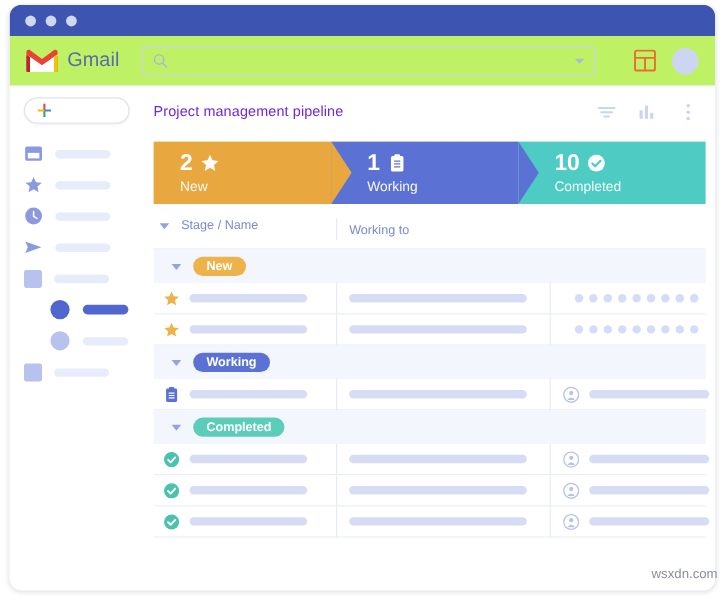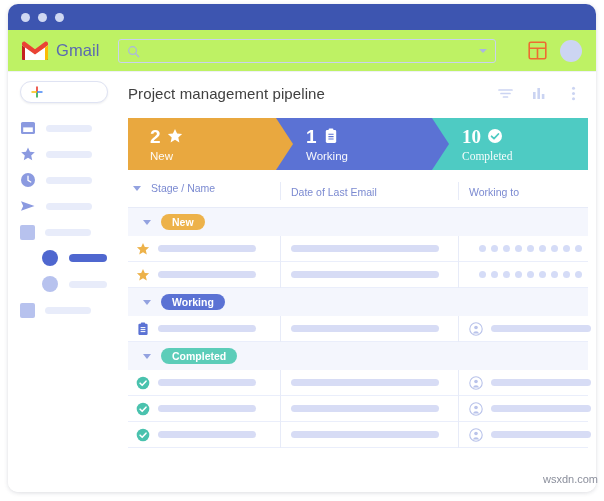--- a/index.html
+++ b/index.html
@@ -144,22 +144,22 @@
     padding: 0 0 0 0;
     min-width: 0;
   }
   .main-head {
     display: flex;
     align-items: center;
     height: 42px;
     padding: 0 14px 0 8px;
   }
   .board-title {
-    font-size: 15px;
-    color: #404040;
+    font-size: 12px;
+    color: #6d28d9;
     letter-spacing: .1px;
   }
   .main-tools { margin-left: auto; display: flex; align-items: center; gap: 17px; }
   .tool-ic { width: 17px; height: 17px; color: #cbd4f2; }
   .tool-ic svg { display: block; }
 
   
   .pipeline {
     margin: 4px 8px 0 8px;
     display: flex;
@@ -169,21 +169,21 @@
     position: relative;
     flex: 1;
     display: flex;
     flex-direction: column;
     justify-content: center;
     padding-left: 22px;
     color: #fff;
   }
   .stage.s1 { background: #e9a83f; }
   .stage.s2 { background: #5b72d4; padding-left: 30px; }
-  .stage.s3 { background: #4ecbc3; padding-left: 30px; font-family: Liberation Serif, serif; }
+  .stage.s3 { background: #4ecbc3; padding-left: 30px; }
   .stage .arrow {
     position: absolute;
     right: -17px; top: 0;
     width: 0; height: 0;
     border-top: 26px solid transparent;
     border-bottom: 26px solid transparent;
     border-left: 17px solid #e9a83f;
     z-index: 3;
   }
   .stage.s2 .arrow { border-left-color: #5b72d4; }
@@ -480,23 +480,20 @@
 
         </div>
 
         <div class="table">
 
           <div class="thead">
             <div class="col-a">
               <span class="caret-dn"></span>
               <span class="th">Stage / Name</span>
             </div>
-            <div class="col-b vline">
-              <span class="th">Date of Last Email</span>
-            </div>
             <div class="col-c vline">
               <span class="th">Working to</span>
             </div>
           </div>
 
           <div class="group-row">
             <span class="caret-dn"></span>
             <span class="pill new">New</span>
           </div>
 

